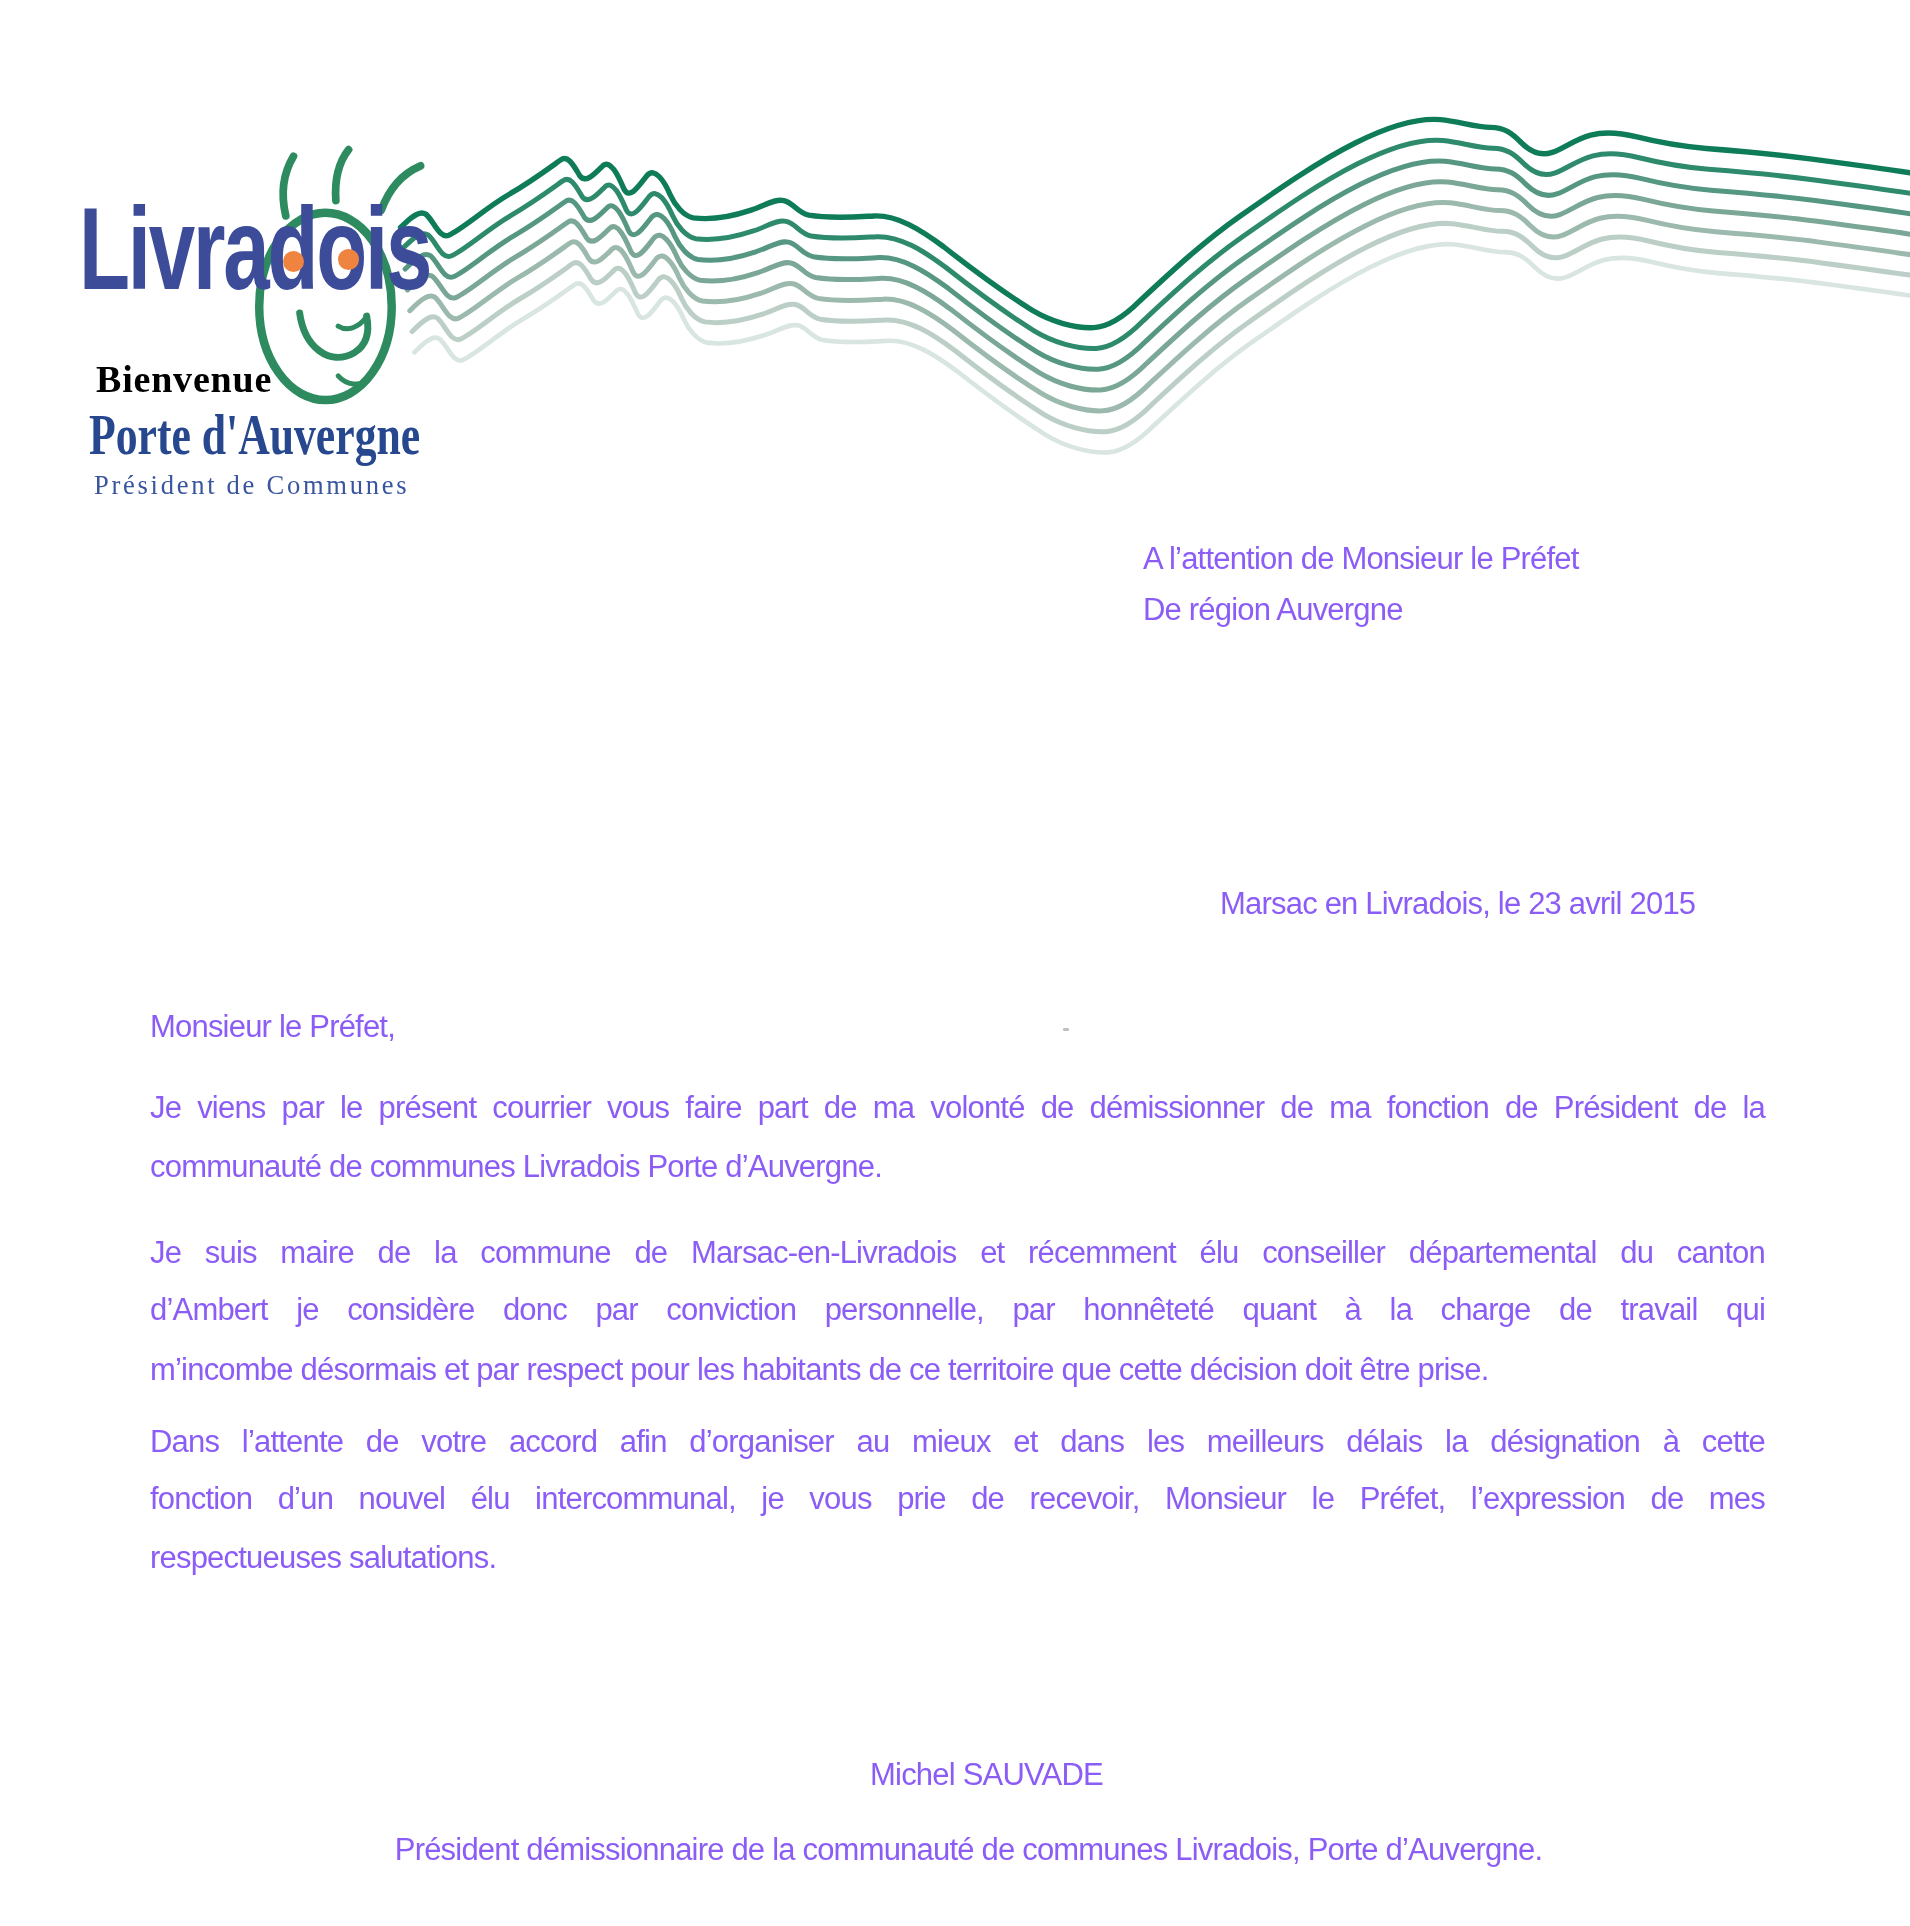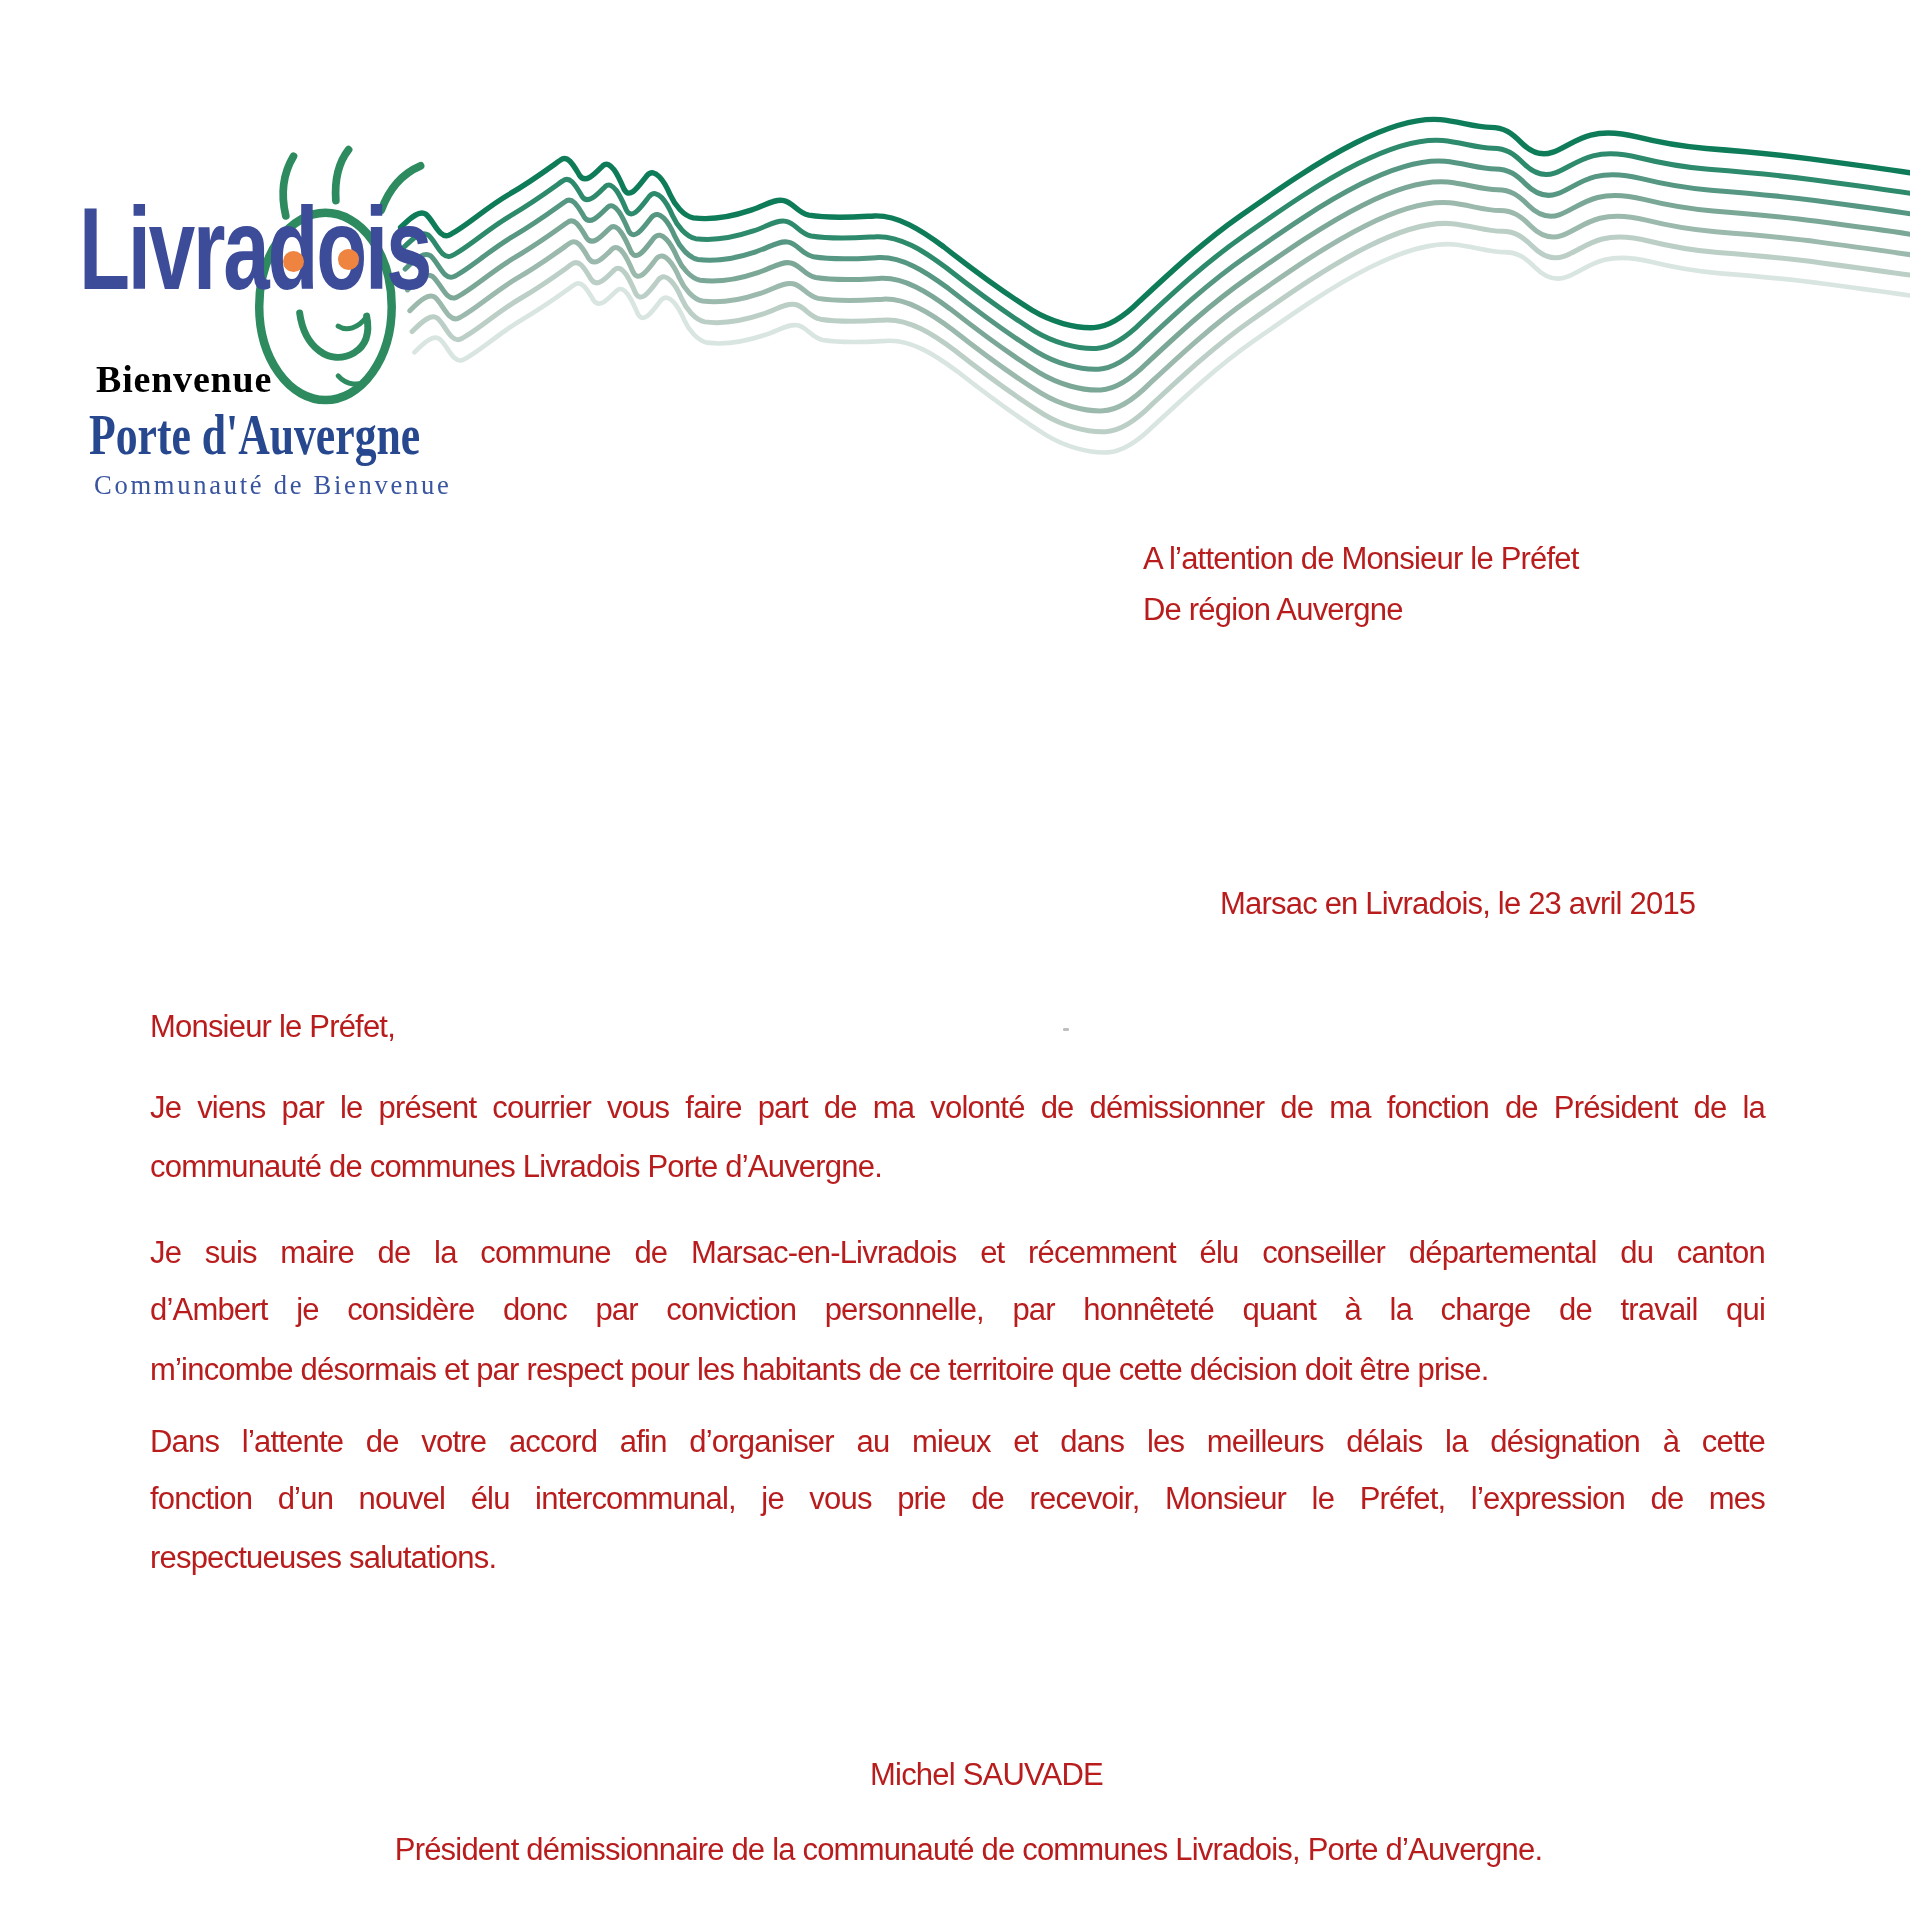--- a/index.html
+++ b/index.html
@@ -11,21 +11,21 @@
     font-family:"Liberation Sans", sans-serif;
     color:#1f1f1f;
   }
   .abs{position:absolute;}
   svg{display:block;}
   .txt{
     font-size:31px;
     letter-spacing:-0.8px;
     line-height:1.25;
     white-space:nowrap;
-    color:#b91c1c;
+    color:#8b5cf6;
   }
   .just{
     width:1615px;
     white-space:normal;
     text-align:justify;
     text-align-last:justify;
   }
   .brand{
     font-size:116px;
     font-weight:bold;
@@ -126,21 +126,21 @@
       <path d="M 952 822 C 930 852, 900 860, 878 846" fill="none" stroke="#2e8b5f" stroke-width="13" stroke-linecap="round"></path>
       <path d="M 878 975 C 900 1000, 935 1003, 955 985" fill="none" stroke="#2e8b5f" stroke-width="13" stroke-linecap="round"></path>
     </g>
   </svg>
 
   <div class="abs brand" style="left:79px;top:191px;">Livradois</div>
   <div class="abs eye" style="left:283px;top:251px;"></div>
   <div class="abs eye" style="left:338px;top:249px;"></div>
   <div class="abs tagline" style="left:96px;top:360px;">Bienvenue</div>
   <div class="abs region" style="left:89px;top:407px;">Porte d'Auvergne</div>
-  <div class="abs orgtype" style="left:94px;top:472px;">Communauté de Bienvenue</div>
+  <div class="abs orgtype" style="left:94px;top:472px;">Président de Communes</div>
 
   <div class="abs txt" style="left:1143px;top:540px;">A l’attention de Monsieur le Préfet</div>
   <div class="abs txt" style="left:1143px;top:591px;text-align:right;">De région Auvergne</div>
 
   <div class="abs txt" style="left:1220px;top:847px;margin-top:38px;">Marsac en Livradois, le 23 avril 2015</div>
 
   <div class="abs txt" style="left:150px;top:1008px;">Monsieur le Préfet,</div>
 
   <div class="abs artifact-dash" style="left:1063px;top:1028px;"></div>
 

